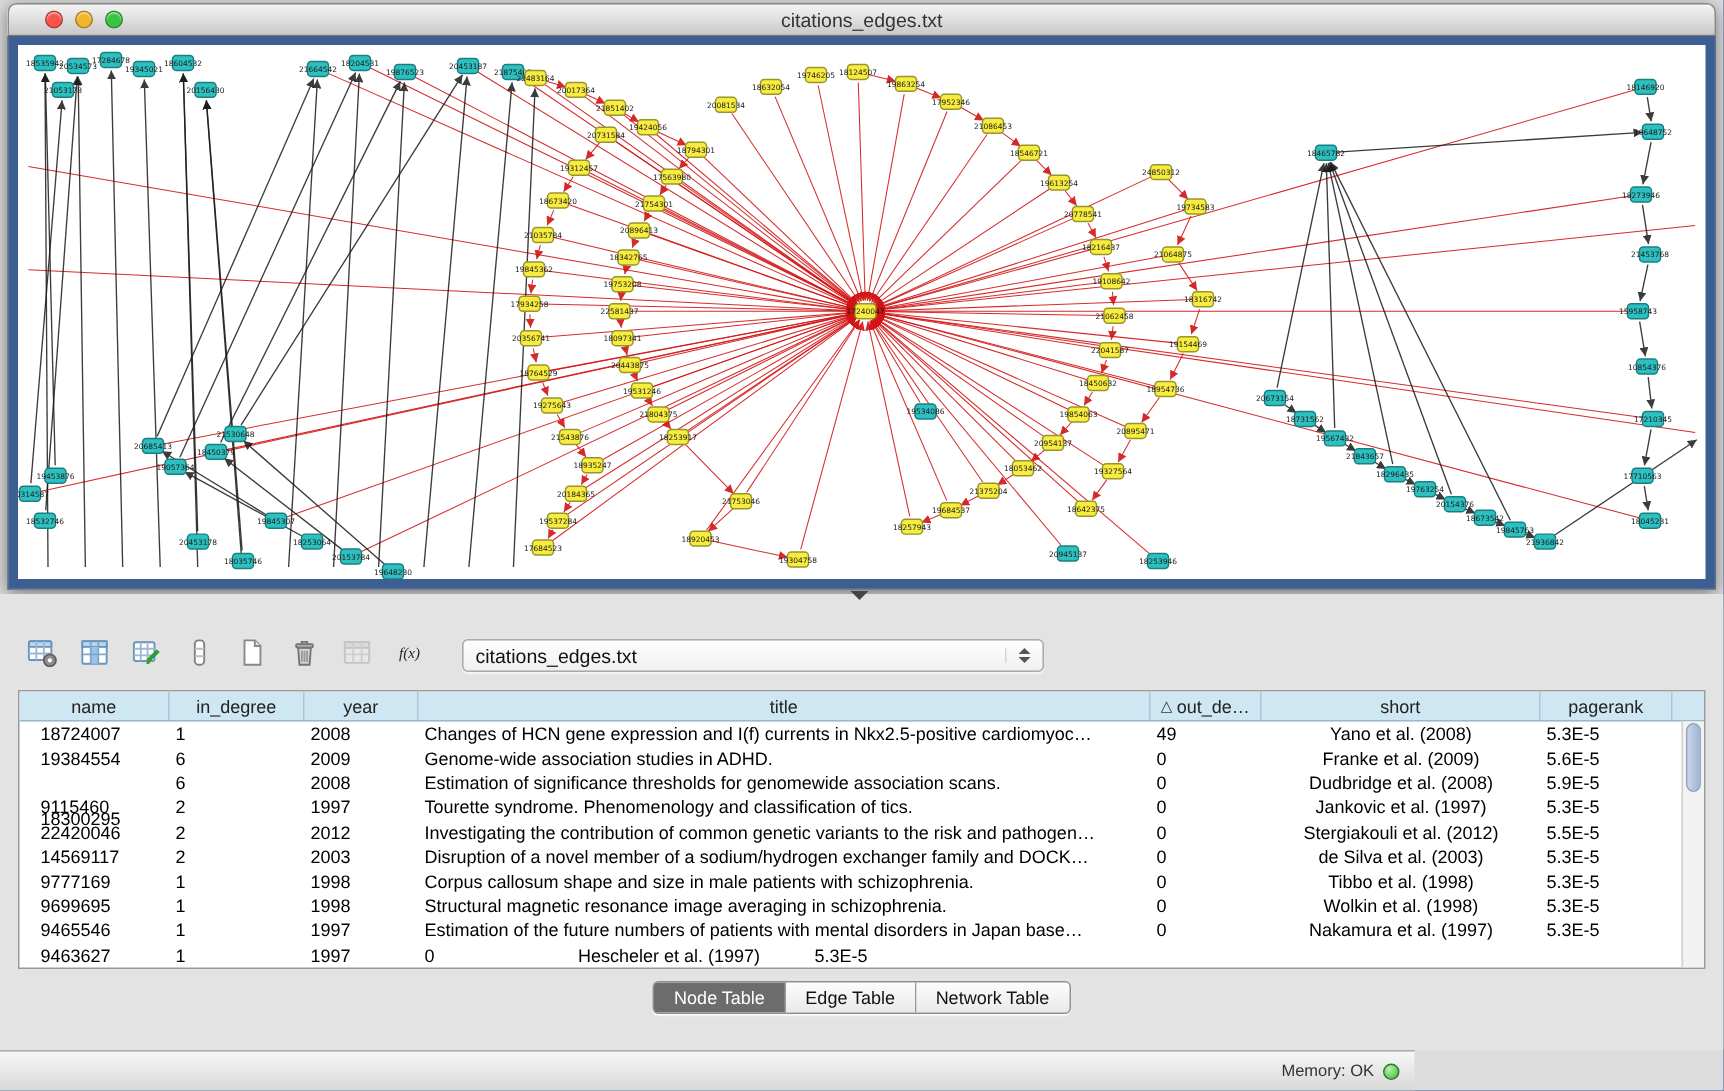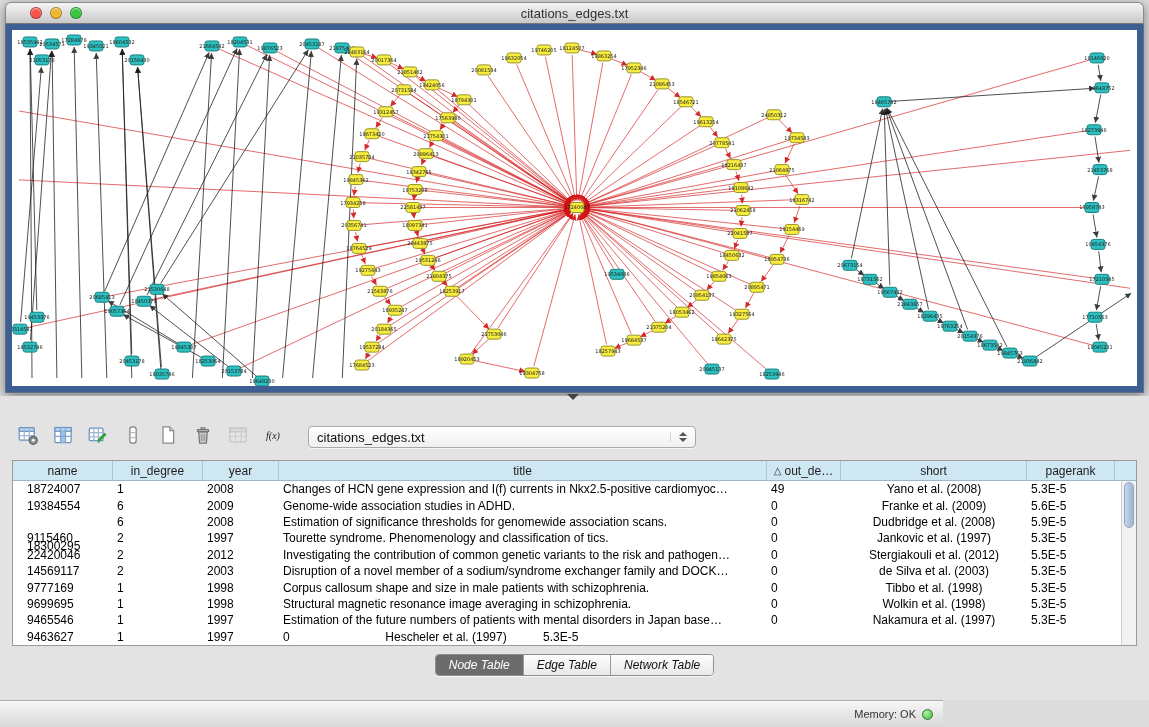--- a/index.html
+++ b/index.html
@@ -68,21 +68,21 @@
   .td{box-sizing:border-box;padding:0 4px;font-size:12px;color:#000;white-space:nowrap;overflow:hidden;}
   .td.align-center{text-align:center;}
   .tr .td:first-child{padding-left:14px;}
   .vscroll{position:absolute;top:20px;right:0;bottom:0;width:15px;background:#f2f2f2;border-left:1px solid #cfcfcf;box-sizing:border-box;}
   .vthumb{position:absolute;top:1px;left:2px;width:10px;height:46px;border-radius:6px;
     background:linear-gradient(90deg,#c7d6e9,#9fb4d4);border:1px solid #91a3bf;box-sizing:border-box;}
   
   .tabs{display:flex;justify-content:center;margin-top:8px;}
   .tabs-inner{display:flex;border:1px solid #8e8e8e;border-radius:4px;overflow:hidden;box-shadow:0 1px 1px rgba(255,255,255,.8);}
   .tab{padding:2px 13px;font-size:12px;line-height:16px;background:linear-gradient(#fdfdfd,#e9e9e9);
-    color:#111;border-right:1px solid #9a9a9a;cursor:default;font-style:italic;}
+    color:#111;border-right:1px solid #9a9a9a;cursor:default;}
   .tab:last-child{border-right:none;}
   .tab.selected{background:var(--tab-selected-bg,#6c6c6c);color:#fff;}
   
   .status-bar{position:absolute;left:0;bottom:0;width:943px;height:27px;box-sizing:border-box;
     background:linear-gradient(#f7f7f7,#d8d8d8);border-top:1px solid #ababab;
     display:flex;align-items:center;justify-content:flex-end;padding:0 10px;font-size:11px;color:#333;}
   .mem-dot{width:11px;height:11px;border-radius:50%;margin-left:6px;
     background:radial-gradient(circle at 35% 30%,#b7f3a9,var(--memory-green,#3db53d));
     border:1px solid #2a7d2a;box-sizing:border-box;}
 </style>
@@ -881,21 +881,21 @@
           <div class="td align-left" style="width: 76px;">2012</div>
           <div class="td align-left" style="width: 488px;">Investigating the contribution of common genetic variants to the risk and pathogen…</div>
           <div class="td align-left" style="width: 74px;">0</div>
           <div class="td align-center" style="width: 186px;">Stergiakouli et al. (2012)</div>
           <div class="td align-left" style="width: 88px;">5.5E-5</div>
         </div>
         <div class="tr">
           <div class="td align-left" style="width: 100px;">14569117</div>
           <div class="td align-left" style="width: 90px;">2</div>
           <div class="td align-left" style="width: 76px;">2003</div>
-          <div class="td align-left" style="width: 488px;">Disruption of a novel member of a sodium/syndrome exchanger family and DOCK…</div>
+          <div class="td align-left" style="width: 488px;">Disruption of a novel member of a sodium/hydrogen exchanger family and DOCK…</div>
           <div class="td align-left" style="width: 74px;">0</div>
           <div class="td align-center" style="width: 186px;">de Silva et al. (2003)</div>
           <div class="td align-left" style="width: 88px;">5.3E-5</div>
         </div>
         <div class="tr">
           <div class="td align-left" style="width: 100px;">9777169</div>
           <div class="td align-left" style="width: 90px;">1</div>
           <div class="td align-left" style="width: 76px;">1998</div>
           <div class="td align-left" style="width: 488px;">Corpus callosum shape and size in male patients with schizophrenia.</div>
           <div class="td align-left" style="width: 74px;">0</div>

